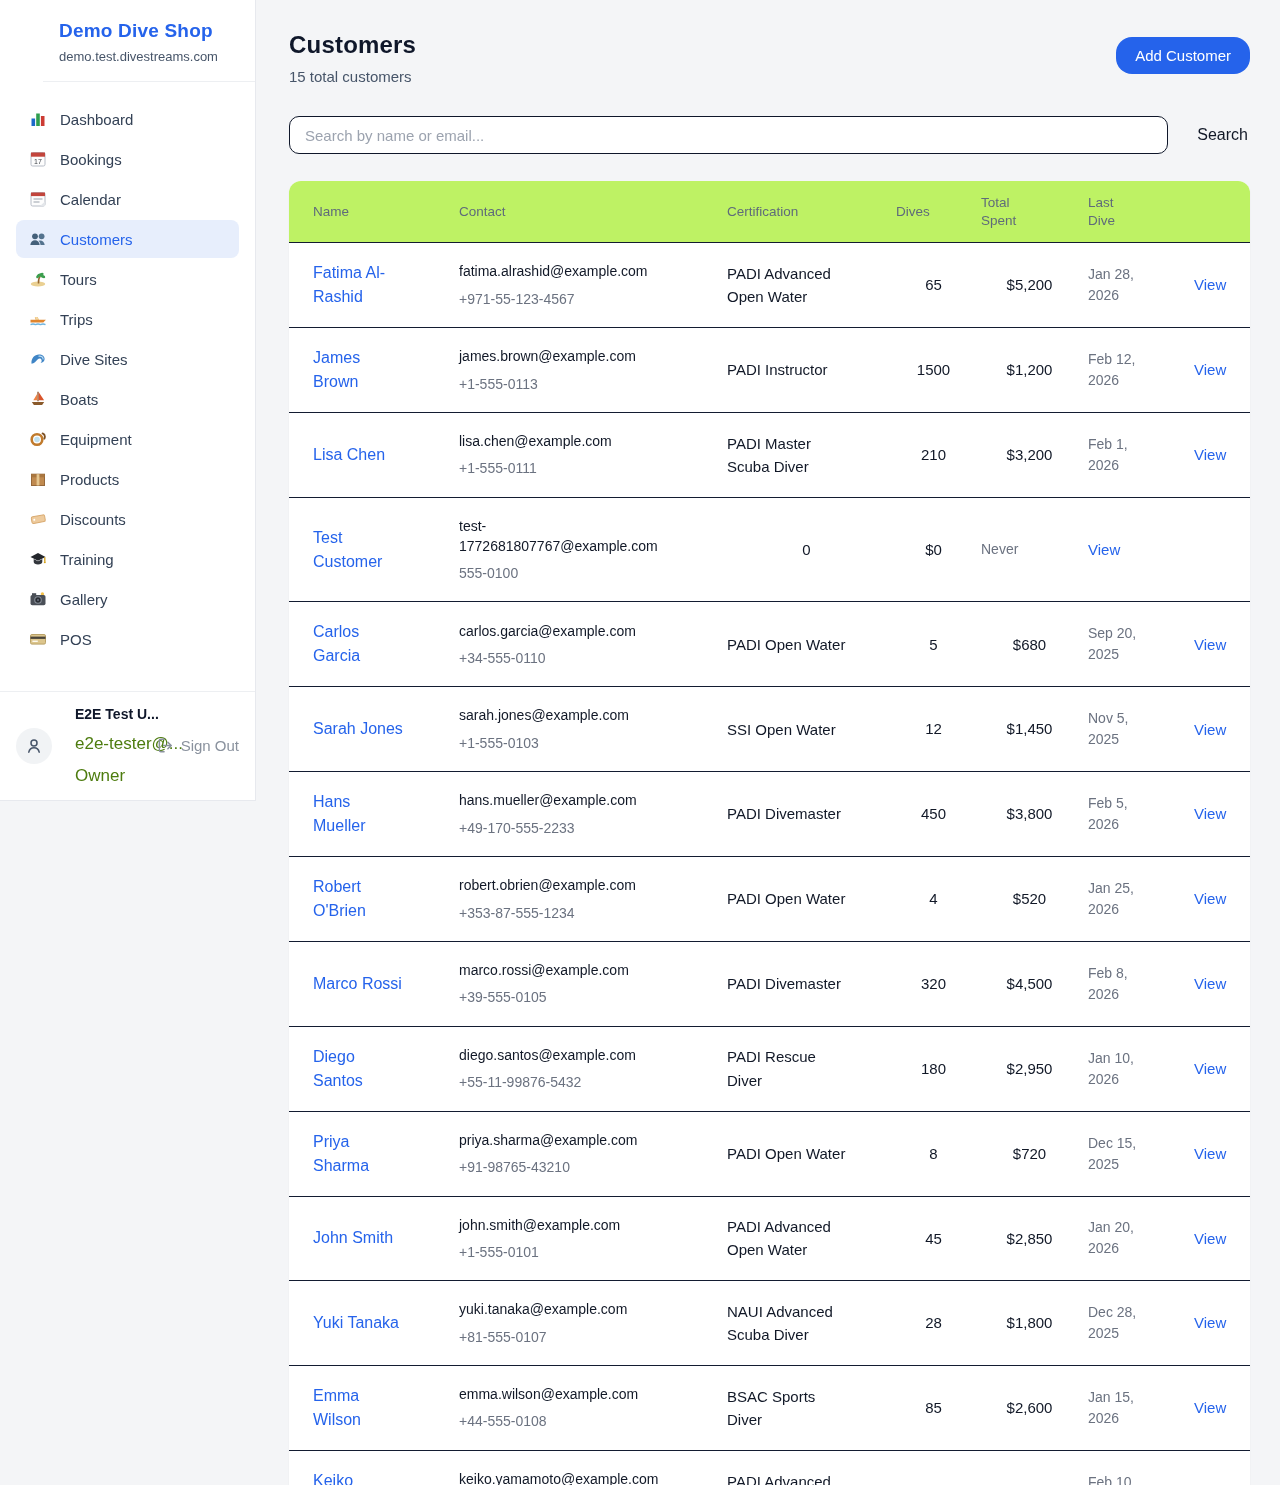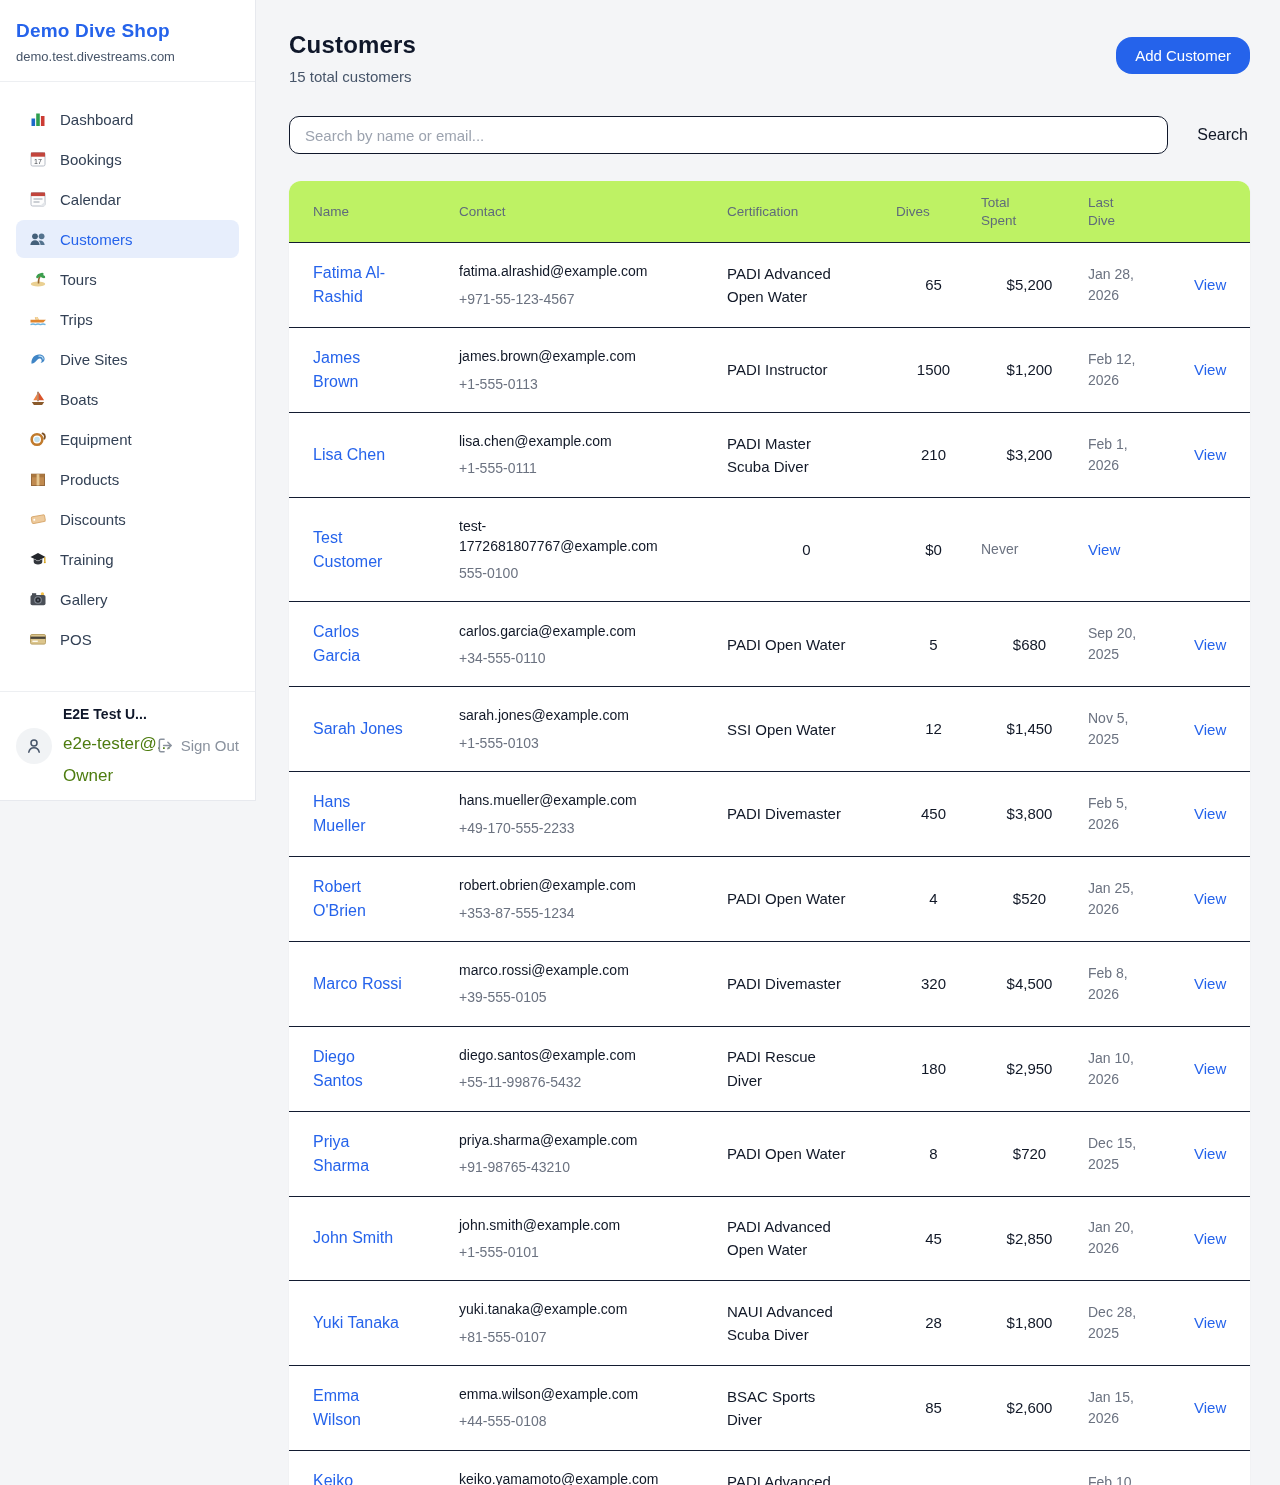--- a/index.html
+++ b/index.html
@@ -13,36 +13,36 @@
   }
   
   .sidebar {
     position: absolute; left: 0; top: 0;
     width: 256px; height: 801px;
     background: #ffffff;
     border-right: 1px solid #e7e9ee;
     border-bottom: 1px solid #e7e9ee;
     display: flex; flex-direction: column;
   }
-  .sidebar-head { padding: 20px 16px 17px 16px; border-bottom: 1px solid #edeff2; }
+  .sidebar-head { padding: 20px 16px 17px 16px; border-bottom: 1px solid #edeff2; margin-left: 43px; }
   .shop-title { color: #2563eb; font-size: 19px; font-weight: 700; letter-spacing: .2px; }
   .shop-domain { color: #475569; font-size: 13px; margin-top: 7px; }
   .sidebar-nav { padding: 18px 16px; flex: 1 1 auto; overflow: hidden; }
   .nav-item {
     display: flex; align-items: center; gap: 13px;
     padding: 10px 13px; border-radius: 8px;
     font-size: 15px; color: #334155; margin-bottom: 2px; cursor: pointer;
   }
   .nav-item.active { background: #e7eefc; color: #2563eb; font-weight: 500; }
   .nav-icon { width: 18px; height: 18px; flex: 0 0 18px; display: inline-flex; }
   .nav-icon svg { width: 18px; height: 18px; }
   .user-section {
     border-top: 1px solid #edeff2;
     padding: 13px 16px;
-    display: flex; align-items: center; gap: 11px;
+    display: flex; align-items: center; gap: 23px;
   }
   .avatar {
     width: 36px; height: 36px; border-radius: 50%;
     background: #f1f3f5; flex: 0 0 36px;
     display: flex; align-items: center; justify-content: center;
   }
   .user-info { flex: 1 1 auto; min-width: 0; line-height: 1.3; }
   .user-name { font-size: 14px; font-weight: 700; color: #0f172a; white-space: nowrap; }
   .user-email, .user-role { font-size: 17px; color: #4d7c0f; white-space: nowrap; margin-top: 10px; }
   .signout-btn {

